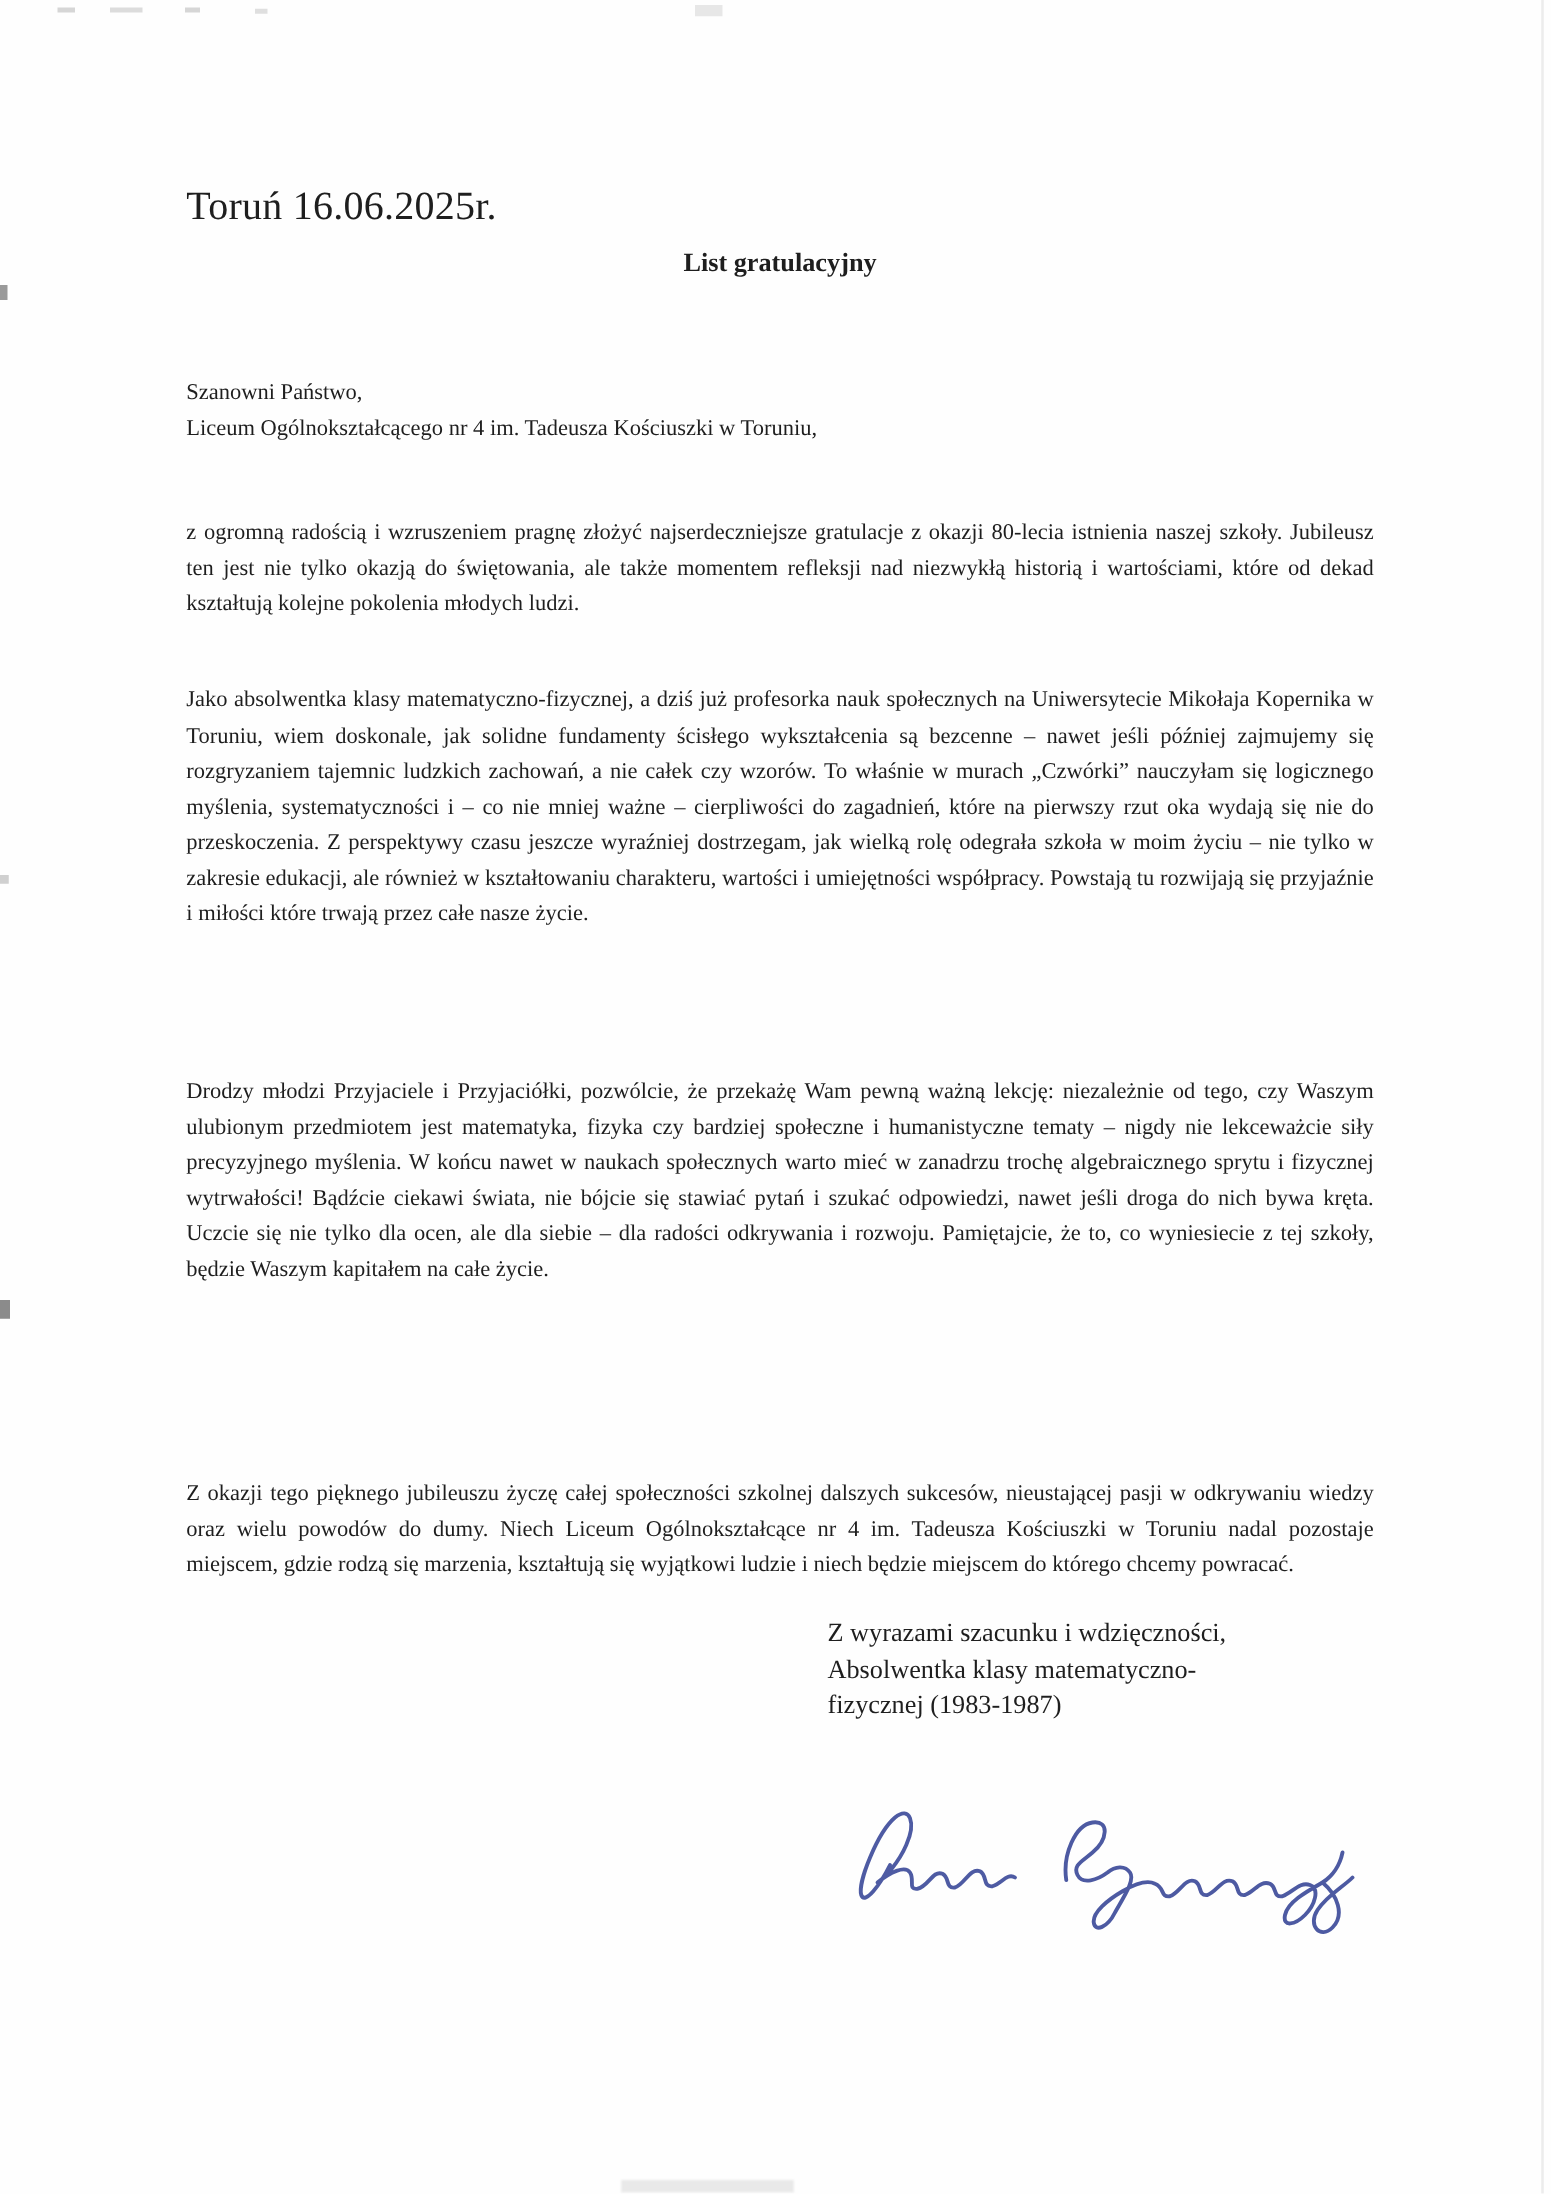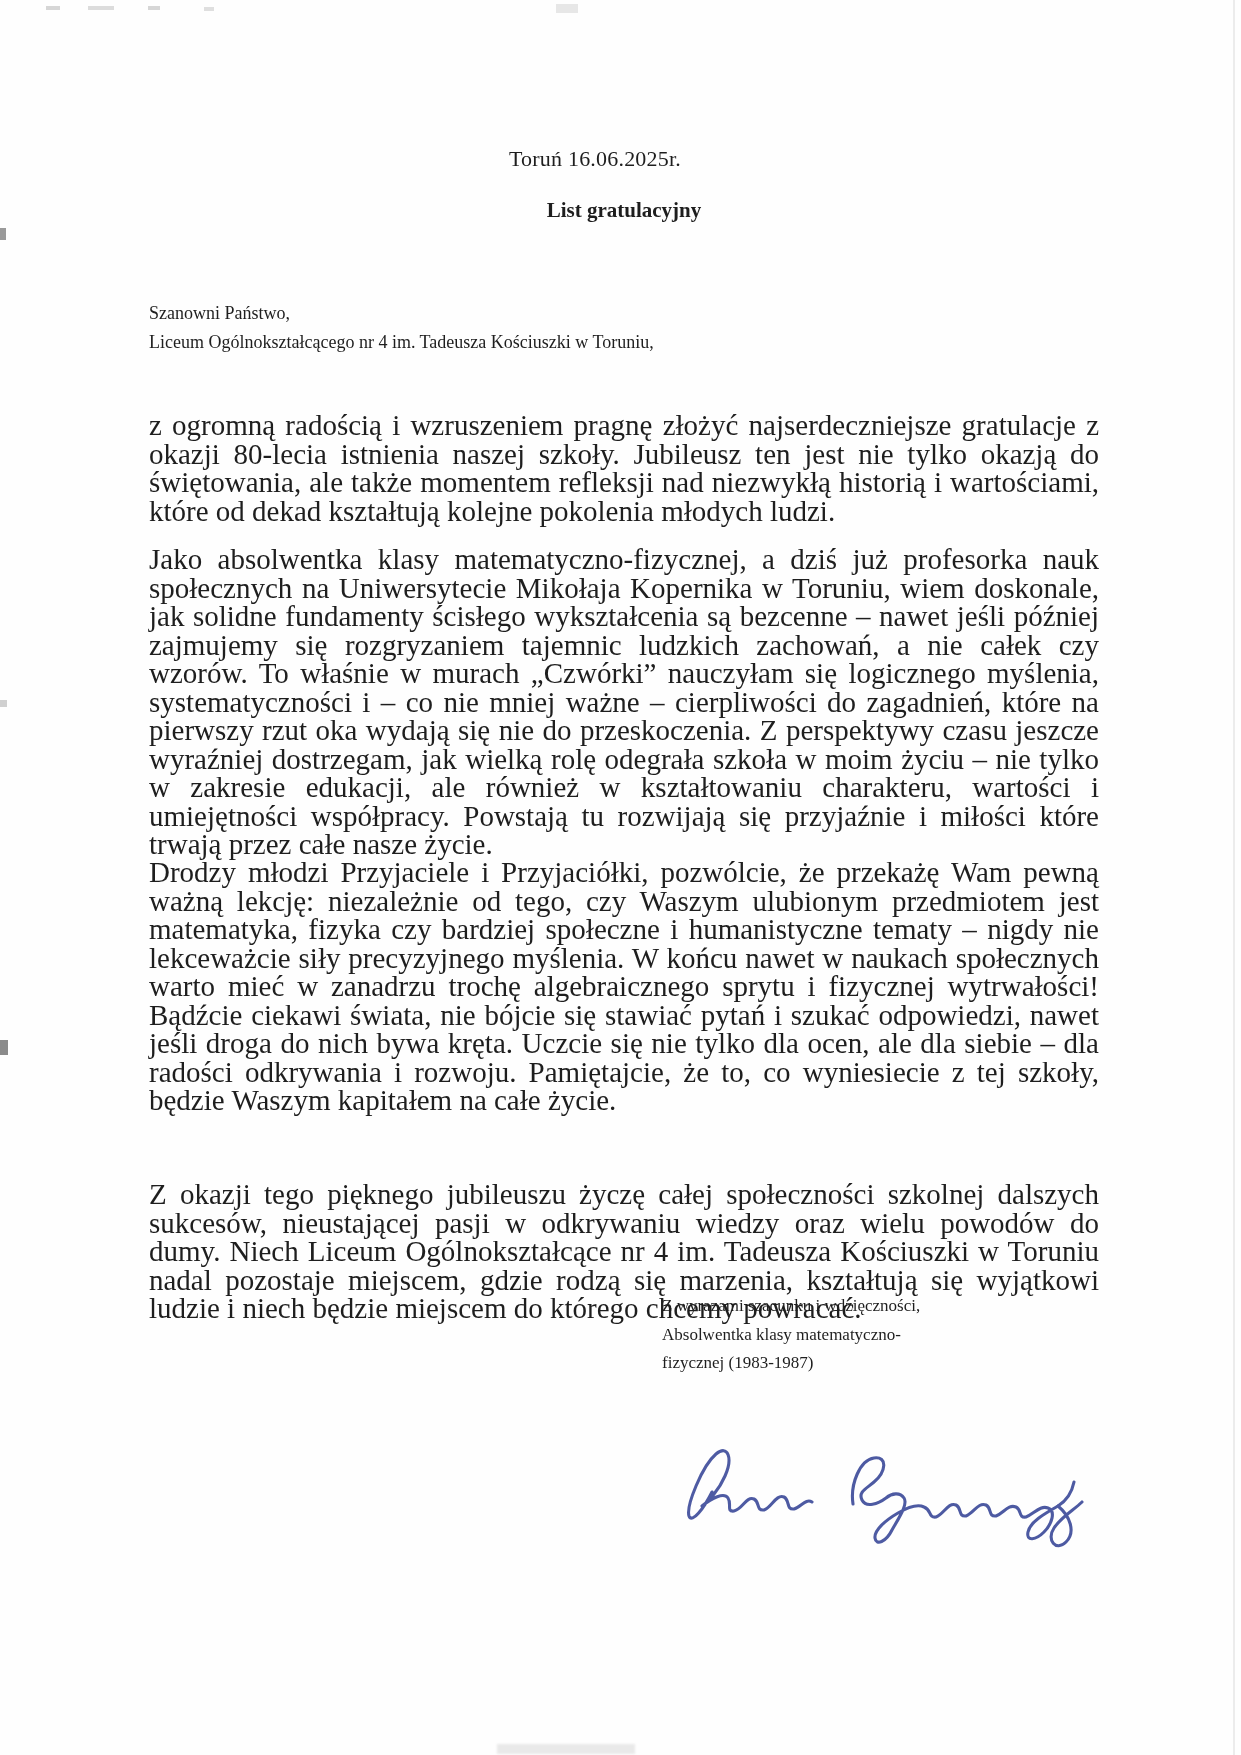--- a/index.html
+++ b/index.html
@@ -17,58 +17,58 @@
     color: #1e1e1e;
   }
   .abs { position: absolute; }
 
   .date-line {
     top: 146px;
     left: 149px;
     width: 950px;
     padding-right: 58px;
     box-sizing: border-box;
-    text-align: center;
-    font-size: 22px;
+    text-align: left;
+    font-size: 32px;
     letter-spacing: 0.2px;
   }
   .letter-title {
     top: 198px;
     left: 149px;
     width: 950px;
     text-align: center;
     font-size: 21px;
     font-weight: bold;
   }
   .salutation {
     top: 299px;
     left: 149px;
     width: 950px;
     font-size: 18px;
     line-height: 28.5px;
   }
   .body-par {
     left: 149px;
     width: 950px;
-    font-size: 29px;
+    font-size: 18px;
     line-height: 28.5px;
     text-align: justify;
     text-align-last: left;
     margin: 0;
   }
   .par-1 { top: 411px; }
   .par-2 { top: 545px; }
   .par-3 { top: 858px; }
   .par-4 { top: 1143px; margin-top: 37px; }
 
   .closing {
     top: 1292px;
     left: 662px;
     width: 420px;
-    font-size: 17px;
+    font-size: 21px;
     line-height: 28.5px;
   }
   .signature {
     top: 1432px;
     left: 678px;
     width: 410px;
     height: 120px;
   }
   .signature svg { display: block; width: 410px; height: 120px; }
 

